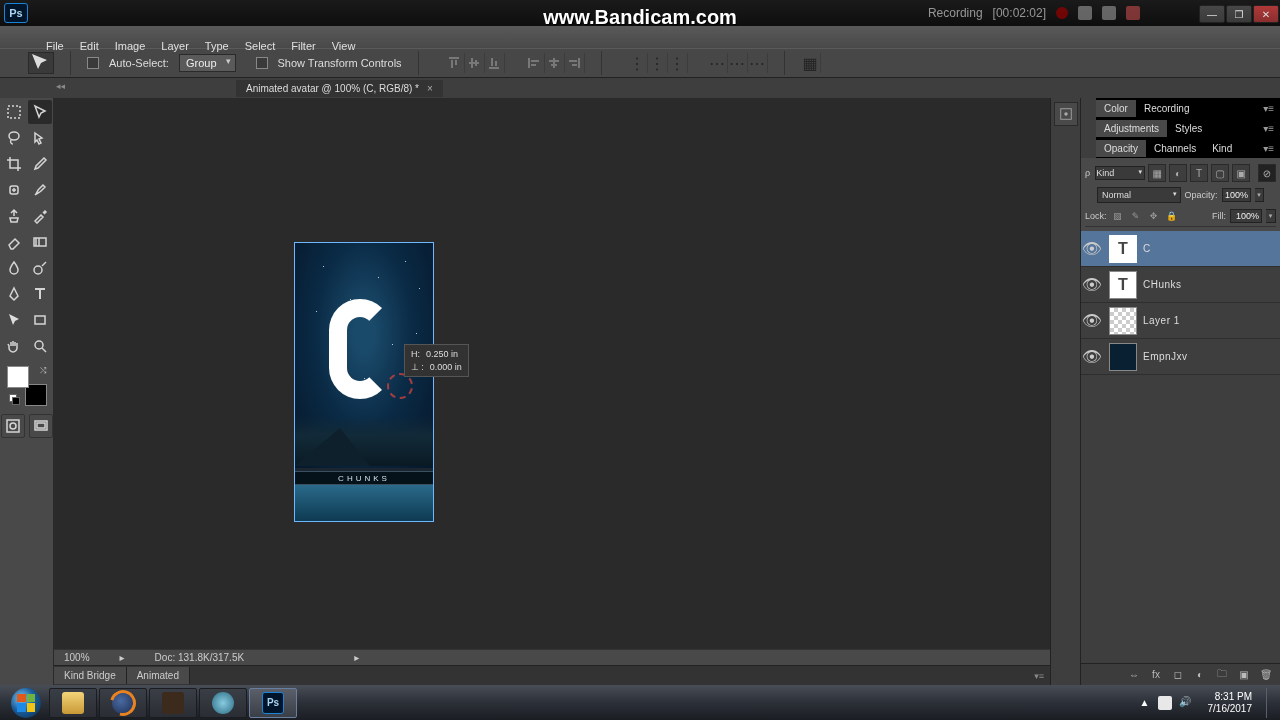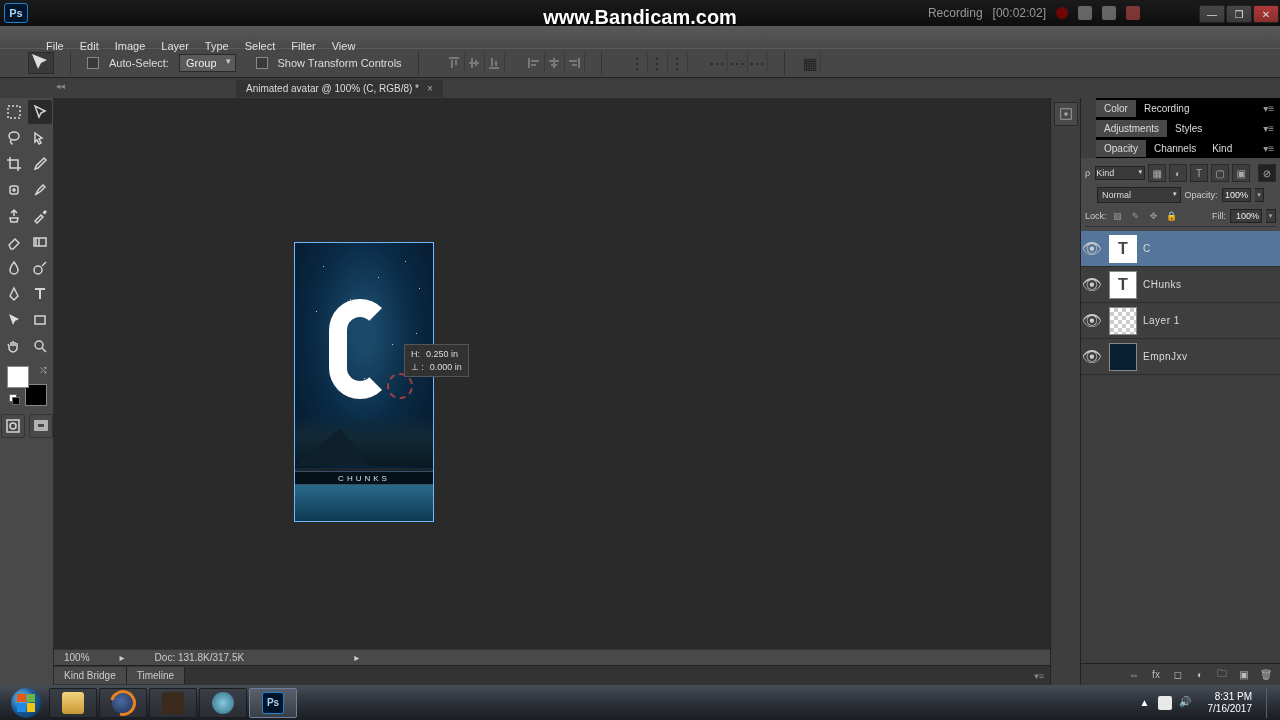--- a/index.html
+++ b/index.html
@@ -428,21 +428,21 @@
       </div>
     </div>
     <div class="status-bar">
       <span>100%</span>
       <span>▸</span>
       <span>Doc: 131.8K/317.5K</span>
       <span class="play">▸</span>
     </div>
     <div class="bottom-tabs">
       <div class="btab">Kind Bridge</div>
-      <div class="btab">Timeline</div>
+      <div class="btab">Animated</div>
       <span style="margin-left:auto;color:#888;font-size:9px;padding-right:6px">▾≡</span>
     </div>
   </div>
 
   <div class="right-stack-outer">
     <div class="dock-stub">
       <div class="dock-ico">
         <svg width="14" height="14" viewBox="0 0 16 16">
             <rect x="2" y="2" width="12" height="12" fill="none" stroke="#aaa"></rect>
             <circle cx="8" cy="8" r="2" fill="#aaa"></circle>

